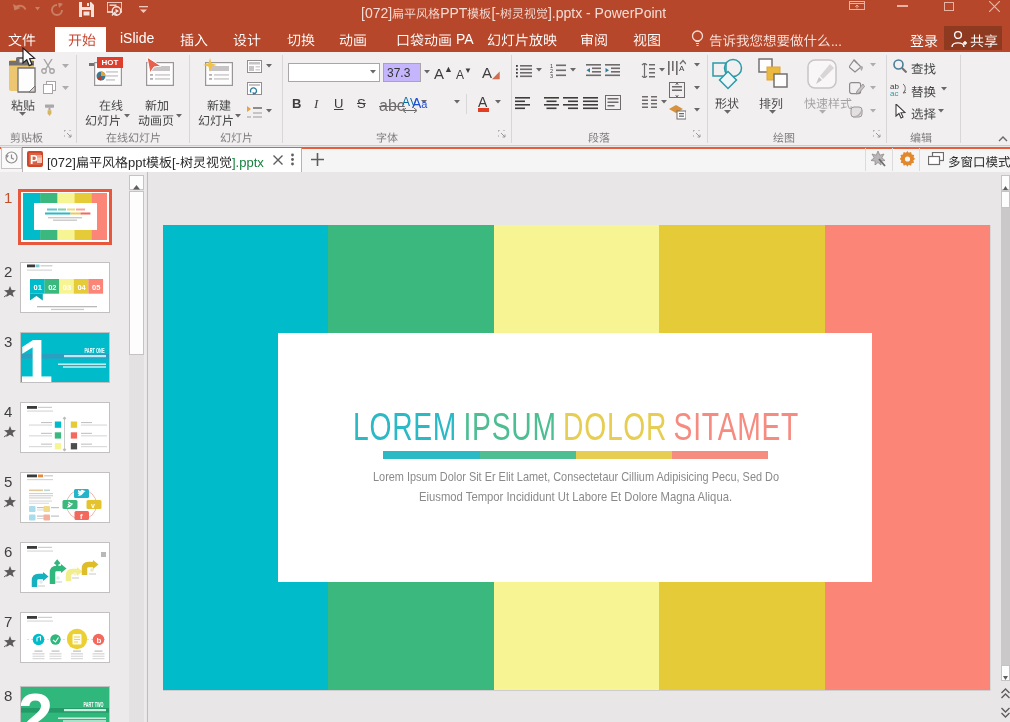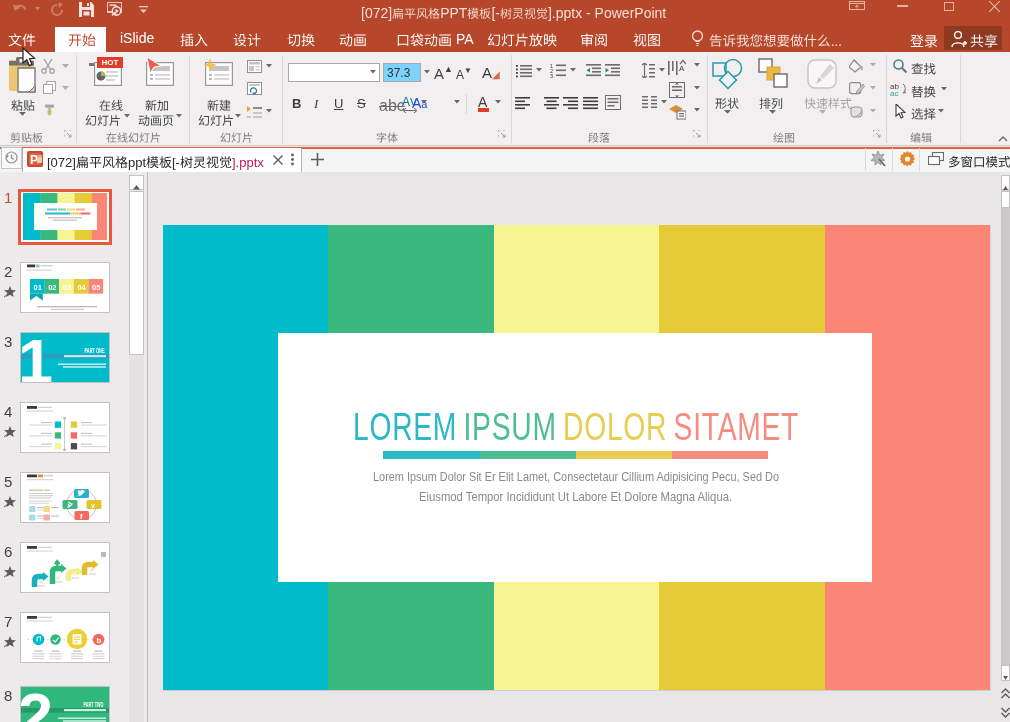--- a/index.html
+++ b/index.html
@@ -267,21 +267,21 @@
     <rect x="7" y="11" width="9" height="2" fill="#c8c4c5"></rect>
     <rect x="1" y="11" width="4" height="2" fill="#c8c4c5"></rect>
   </svg>
 <svg class="a" style="left:266px;top:109px" width="6" height="4" viewBox="0 0 6 4">
     <path d="M0 0 H6 L3 3.6 Z" fill="#6a6768"></path>
   </svg>
 <div style="position:absolute;left:288px;top:63px;width:92px;height:19px;background:#fff;border:1px solid #aaa6a7"></div>
 <svg class="a" style="left:370px;top:70px" width="6" height="4" viewBox="0 0 6 4">
     <path d="M0 0 H6 L3 3.6 Z" fill="#6a6768"></path>
   </svg>
-<div style="position:absolute;left:383px;top:63px;width:38px;height:19px;background:#7dd3fc;border:1px solid #aaa6a7">
+<div style="position:absolute;left:383px;top:63px;width:38px;height:19px;background:#c4b5fd;border:1px solid #aaa6a7">
     <div style="font-size:12px;color:#333;padding:2px 0 0 3px">37.3</div>
   </div>
 <svg class="a" style="left:424px;top:70px" width="6" height="4" viewBox="0 0 6 4">
     <path d="M0 0 H6 L3 3.6 Z" fill="#6a6768"></path>
   </svg>
 <div class="a" style="left:434px;top:64px;font-size:15px;color:#3f3c3d">A<span style="font-size:9px;vertical-align:7px">▲</span></div>
 <div class="a" style="left:456px;top:66px;font-size:12px;color:#3f3c3d">A<span style="font-size:8px;vertical-align:6px">▼</span></div>
 <div class="a" style="left:482px;top:64px;font-size:15px;color:#3f3c3d">A<span style="font-size:10px;color:#d06f4f">◢</span></div>
 <div class="a" style="left:292px;top:96px;font-size:13px;font-weight:bold;color:#3f3c3d">B</div>
 <div class="a" style="left:314px;top:96px;font-size:13px;font-style:italic;font-family:'Liberation Serif',serif;color:#3f3c3d">I</div>
@@ -520,21 +520,21 @@
 <text x="3" y="12.5" font-size="12" font-weight="bold" fill="#fff" font-family="Liberation Sans">P</text>
 <rect x="10" y="4" width="5" height="8" fill="#f6c8ba"></rect>
     <rect x="10" y="4" width="5" height="2.5" fill="#e8a28c"></rect>
   </svg>
 <div class="a" style="left:47px;top:152px;white-space:nowrap"><span style="font-size:13px;color:#2b2a2a">[072]</span><svg style="vertical-align:-3.7px" width="52" height="19" viewBox="0 -15.08 52 19">
       <path d="M5.88 -10.66 6.89 -10.87Q7.07 -10.50 7.26 -10.06Q7.45 -9.61 7.55 -9.31L6.47 -9.02Q6.39 -9.34 6.22 -9.80Q6.05 -10.27 5.88 -10.66ZM3.14 -5.32H11.15V-4.50H4.05V0.96H3.14ZM10.87 -5.32H11.80V-0.03Q11.80 0.30 11.71 0.49Q11.63 0.69 11.41 0.81Q11.18 0.91 10.82 0.93Q10.45 0.96 9.92 0.96Q9.90 0.78 9.81 0.54Q9.73 0.30 9.63 0.12Q9.99 0.13 10.29 0.13Q10.58 0.13 10.68 0.13Q10.87 0.12 10.87 -0.05ZM3.61 -2.71H11.10V-1.85H3.61ZM5.72 -4.74H6.57V0.65H5.72ZM8.27 -4.76H9.11V0.64H8.27ZM1.94 -9.59H2.91V-6.77Q2.91 -5.95 2.84 -4.96Q2.78 -3.97 2.59 -2.92Q2.41 -1.87 2.06 -0.87Q1.71 0.11 1.13 0.94Q1.07 0.84 0.92 0.69Q0.78 0.54 0.63 0.41Q0.48 0.27 0.39 0.22Q0.91 -0.54 1.23 -1.44Q1.54 -2.35 1.69 -3.28Q1.84 -4.22 1.89 -5.11Q1.94 -6.00 1.94 -6.77ZM2.43 -9.59H11.47V-6.44H2.43V-7.29H10.49V-8.75H2.43Z M14.35 -10.04H24.60V-9.07H14.35ZM13.68 -4.52H25.34V-3.54H13.68ZM15.26 -8.18 16.14 -8.45Q16.40 -7.98 16.65 -7.44Q16.90 -6.91 17.10 -6.40Q17.29 -5.88 17.38 -5.50L16.45 -5.18Q16.36 -5.58 16.17 -6.09Q15.99 -6.60 15.75 -7.15Q15.52 -7.71 15.26 -8.18ZM22.81 -8.51 23.84 -8.22Q23.61 -7.69 23.33 -7.13Q23.05 -6.57 22.77 -6.05Q22.49 -5.53 22.23 -5.14L21.39 -5.41Q21.64 -5.83 21.91 -6.37Q22.18 -6.91 22.41 -7.47Q22.65 -8.04 22.81 -8.51ZM18.97 -9.66H19.98V1.03H18.97Z M28.48 -10.29H36.39V-9.35H28.48ZM28.07 -10.29H29.06V-6.43Q29.06 -5.61 29.00 -4.64Q28.93 -3.66 28.76 -2.65Q28.58 -1.63 28.24 -0.68Q27.89 0.27 27.32 1.05Q27.25 0.95 27.09 0.83Q26.94 0.70 26.78 0.58Q26.63 0.46 26.51 0.40Q27.05 -0.33 27.36 -1.20Q27.67 -2.07 27.82 -2.98Q27.97 -3.89 28.02 -4.78Q28.07 -5.66 28.07 -6.43ZM35.88 -10.29H36.85Q36.84 -8.45 36.84 -6.88Q36.84 -5.30 36.87 -4.05Q36.91 -2.80 37.00 -1.92Q37.09 -1.04 37.26 -0.57Q37.42 -0.10 37.69 -0.10Q37.78 -0.10 37.84 -0.37Q37.90 -0.63 37.93 -1.08Q37.96 -1.53 37.98 -2.07Q38.10 -1.89 38.29 -1.70Q38.49 -1.50 38.62 -1.38Q38.58 -0.53 38.47 -0.02Q38.37 0.48 38.17 0.69Q37.97 0.90 37.61 0.90Q36.94 0.90 36.58 0.19Q36.23 -0.51 36.08 -1.92Q35.94 -3.33 35.91 -5.42Q35.89 -7.52 35.88 -10.29ZM29.66 -7.47 30.47 -7.90Q31.16 -7.11 31.89 -6.21Q32.62 -5.31 33.31 -4.40Q34.00 -3.49 34.58 -2.65Q35.16 -1.82 35.54 -1.14L34.65 -0.61Q34.28 -1.27 33.72 -2.12Q33.16 -2.97 32.48 -3.90Q31.80 -4.83 31.08 -5.75Q30.35 -6.67 29.66 -7.47ZM33.92 -8.43 34.78 -8.19Q34.40 -7.02 33.87 -5.88Q33.35 -4.75 32.72 -3.73Q32.08 -2.71 31.36 -1.87Q30.64 -1.03 29.84 -0.43Q29.76 -0.55 29.63 -0.69Q29.50 -0.83 29.36 -0.96Q29.23 -1.10 29.11 -1.18Q29.88 -1.70 30.60 -2.49Q31.31 -3.29 31.94 -4.25Q32.57 -5.22 33.07 -6.29Q33.58 -7.35 33.92 -8.43Z M46.19 -9.52H49.86V-8.66H46.19ZM45.01 -3.72H50.48V1.00H49.54V-2.88H45.91V1.05H45.01ZM45.39 -0.38H50.04V0.47H45.39ZM46.56 -10.93 47.50 -10.68Q47.15 -9.81 46.67 -9.01Q46.20 -8.20 45.63 -7.50Q45.07 -6.81 44.48 -6.29Q44.40 -6.38 44.26 -6.50Q44.12 -6.63 43.97 -6.75Q43.82 -6.87 43.71 -6.95Q44.61 -7.65 45.36 -8.71Q46.11 -9.76 46.56 -10.93ZM49.59 -9.52H49.76L49.94 -9.56L50.55 -9.26Q50.13 -8.06 49.44 -7.07Q48.76 -6.07 47.88 -5.29Q47.01 -4.51 46.01 -3.93Q45.02 -3.36 43.98 -2.98Q43.90 -3.16 43.73 -3.40Q43.57 -3.64 43.42 -3.78Q44.40 -4.08 45.35 -4.60Q46.30 -5.13 47.13 -5.84Q47.96 -6.55 48.60 -7.44Q49.23 -8.32 49.59 -9.35ZM46.11 -8.84Q46.52 -7.93 47.28 -6.99Q48.05 -6.06 49.15 -5.29Q50.26 -4.52 51.69 -4.09Q51.60 -3.99 51.48 -3.85Q51.36 -3.70 51.26 -3.55Q51.16 -3.40 51.09 -3.27Q49.65 -3.78 48.52 -4.61Q47.40 -5.44 46.62 -6.43Q45.84 -7.42 45.40 -8.38ZM39.67 -8.13H44.24V-7.21H39.67ZM41.62 -10.92H42.55V1.02H41.62ZM41.59 -7.55 42.20 -7.34Q42.05 -6.56 41.80 -5.72Q41.55 -4.89 41.24 -4.08Q40.94 -3.28 40.58 -2.59Q40.23 -1.90 39.87 -1.41Q39.79 -1.60 39.64 -1.85Q39.49 -2.10 39.36 -2.27Q39.71 -2.71 40.04 -3.32Q40.37 -3.93 40.67 -4.65Q40.97 -5.36 41.21 -6.10Q41.44 -6.85 41.59 -7.55ZM42.49 -6.69Q42.60 -6.57 42.85 -6.28Q43.09 -6.00 43.37 -5.66Q43.64 -5.33 43.87 -5.04Q44.11 -4.75 44.20 -4.63L43.62 -3.88Q43.50 -4.09 43.29 -4.42Q43.08 -4.75 42.83 -5.10Q42.58 -5.46 42.36 -5.77Q42.14 -6.08 42.00 -6.25Z" fill="#2b2a2a"></path>
     </svg><span style="font-size:13px;color:#2b2a2a">ppt</span><svg style="vertical-align:-3.7px" width="26" height="19" viewBox="0 -15.08 26 19">
       <path d="M4.68 -9.84H12.28V-9.01H4.68ZM4.41 -2.67H12.26V-1.84H4.41ZM6.59 -10.91H7.51V-8.03H6.59ZM9.51 -10.91H10.45V-8.03H9.51ZM6.13 -5.42V-4.48H10.66V-5.42ZM6.13 -7.05V-6.12H10.66V-7.05ZM5.22 -7.78H11.60V-3.75H5.22ZM7.88 -3.87H8.84Q8.74 -2.92 8.51 -2.14Q8.28 -1.36 7.82 -0.75Q7.36 -0.14 6.58 0.30Q5.79 0.74 4.56 1.04Q4.50 0.87 4.35 0.63Q4.19 0.40 4.05 0.26Q5.18 0.02 5.89 -0.35Q6.60 -0.72 7.00 -1.23Q7.41 -1.75 7.60 -2.41Q7.80 -3.07 7.88 -3.87ZM9.06 -2.39Q9.47 -1.39 10.37 -0.71Q11.27 -0.04 12.56 0.22Q12.46 0.32 12.34 0.46Q12.22 0.60 12.12 0.75Q12.02 0.90 11.95 1.03Q10.57 0.66 9.63 -0.16Q8.69 -0.98 8.23 -2.22ZM0.65 -8.41H4.55V-7.50H0.65ZM2.27 -10.92H3.20V1.02H2.27ZM2.33 -7.82 2.94 -7.62Q2.80 -6.84 2.59 -5.99Q2.38 -5.14 2.11 -4.33Q1.85 -3.52 1.55 -2.81Q1.25 -2.11 0.93 -1.61Q0.88 -1.75 0.79 -1.92Q0.70 -2.10 0.60 -2.26Q0.50 -2.43 0.41 -2.55Q0.71 -2.99 1.01 -3.60Q1.30 -4.22 1.56 -4.94Q1.81 -5.65 2.01 -6.40Q2.21 -7.14 2.33 -7.82ZM3.16 -7.03Q3.27 -6.88 3.49 -6.52Q3.72 -6.16 3.98 -5.73Q4.23 -5.31 4.45 -4.95Q4.67 -4.58 4.75 -4.42L4.14 -3.71Q4.03 -3.97 3.84 -4.38Q3.65 -4.79 3.43 -5.23Q3.20 -5.68 3.00 -6.06Q2.79 -6.44 2.67 -6.65Z M13.74 -8.41H18.03V-7.50H13.74ZM15.56 -10.92H16.47V1.02H15.56ZM15.56 -7.82 16.07 -7.60Q15.92 -6.81 15.69 -5.96Q15.46 -5.12 15.17 -4.31Q14.89 -3.50 14.57 -2.80Q14.24 -2.10 13.91 -1.62Q13.87 -1.75 13.78 -1.92Q13.70 -2.10 13.60 -2.27Q13.50 -2.44 13.41 -2.55Q13.75 -2.97 14.07 -3.58Q14.39 -4.19 14.67 -4.91Q14.96 -5.63 15.19 -6.38Q15.42 -7.12 15.56 -7.82ZM16.41 -7.15Q16.52 -7.02 16.75 -6.69Q16.97 -6.36 17.23 -5.97Q17.48 -5.57 17.70 -5.24Q17.92 -4.91 18.00 -4.75L17.41 -4.01Q17.31 -4.25 17.12 -4.64Q16.94 -5.03 16.72 -5.44Q16.51 -5.86 16.31 -6.21Q16.11 -6.57 15.98 -6.78ZM18.56 -9.69H19.51V-6.51Q19.51 -5.69 19.45 -4.71Q19.38 -3.73 19.21 -2.70Q19.03 -1.68 18.68 -0.70Q18.34 0.26 17.77 1.07Q17.69 0.98 17.54 0.87Q17.39 0.76 17.24 0.66Q17.09 0.56 16.98 0.52Q17.52 -0.25 17.84 -1.15Q18.16 -2.05 18.31 -2.99Q18.47 -3.94 18.51 -4.85Q18.56 -5.75 18.56 -6.52ZM19.01 -7.07H24.23V-6.18H19.01ZM23.89 -7.07H24.06L24.23 -7.11L24.84 -6.92Q24.47 -4.80 23.69 -3.25Q22.90 -1.69 21.79 -0.64Q20.67 0.41 19.31 1.04Q19.25 0.91 19.15 0.77Q19.04 0.62 18.93 0.48Q18.82 0.33 18.72 0.24Q19.97 -0.27 21.02 -1.24Q22.07 -2.21 22.82 -3.63Q23.56 -5.05 23.89 -6.88ZM20.69 -6.51Q21.05 -4.96 21.70 -3.61Q22.34 -2.26 23.30 -1.27Q24.27 -0.28 25.56 0.23Q25.45 0.32 25.33 0.47Q25.20 0.61 25.09 0.77Q24.97 0.92 24.90 1.06Q23.55 0.45 22.57 -0.62Q21.59 -1.71 20.93 -3.16Q20.27 -4.62 19.86 -6.34ZM24.42 -10.67 25.08 -9.89Q24.50 -9.66 23.75 -9.48Q23.00 -9.31 22.16 -9.18Q21.32 -9.06 20.47 -8.98Q19.62 -8.90 18.83 -8.86Q18.80 -9.04 18.73 -9.28Q18.65 -9.52 18.56 -9.69Q19.33 -9.74 20.15 -9.82Q20.97 -9.90 21.76 -10.02Q22.56 -10.14 23.24 -10.30Q23.93 -10.46 24.42 -10.67Z" fill="#2b2a2a"></path>
     </svg><span style="font-size:13px;color:#2b2a2a">[-</span><svg style="vertical-align:-3.7px" width="52" height="19" viewBox="0 -15.08 52 19">
       <path d="M4.64 -9.33H7.21V-8.47H4.64ZM6.94 -9.33H7.09L7.25 -9.36L7.80 -9.20Q7.61 -7.00 7.20 -5.16Q6.78 -3.31 6.15 -1.90Q5.52 -0.49 4.71 0.41Q4.60 0.25 4.40 0.05Q4.21 -0.15 4.05 -0.26Q4.60 -0.84 5.07 -1.74Q5.54 -2.65 5.92 -3.81Q6.30 -4.96 6.56 -6.31Q6.82 -7.65 6.94 -9.11ZM4.42 -6.80 5.05 -7.29Q5.48 -6.63 5.93 -5.90Q6.38 -5.17 6.81 -4.44Q7.23 -3.71 7.58 -3.05Q7.93 -2.39 8.15 -1.89L7.44 -1.29Q7.22 -1.81 6.88 -2.49Q6.54 -3.16 6.13 -3.91Q5.72 -4.66 5.27 -5.40Q4.83 -6.15 4.42 -6.80ZM7.98 -8.05H12.46V-7.17H7.98ZM10.53 -10.87H11.43V-0.22Q11.43 0.20 11.32 0.43Q11.20 0.65 10.93 0.77Q10.66 0.89 10.20 0.93Q9.74 0.96 8.98 0.96Q8.95 0.77 8.87 0.50Q8.79 0.23 8.68 0.03Q9.23 0.04 9.67 0.05Q10.11 0.06 10.25 0.04Q10.41 0.03 10.47 -0.01Q10.53 -0.07 10.53 -0.22ZM8.24 -5.62 8.95 -5.92Q9.24 -5.50 9.51 -5.00Q9.77 -4.50 9.99 -4.03Q10.21 -3.55 10.34 -3.18L9.58 -2.83Q9.46 -3.21 9.24 -3.69Q9.03 -4.18 8.77 -4.69Q8.51 -5.19 8.24 -5.62ZM0.68 -8.16H4.16V-7.26H0.68ZM2.12 -10.92H2.99V1.02H2.12ZM2.13 -7.60 2.76 -7.42Q2.64 -6.66 2.46 -5.81Q2.27 -4.97 2.03 -4.15Q1.78 -3.34 1.50 -2.62Q1.22 -1.91 0.91 -1.40Q0.83 -1.60 0.68 -1.84Q0.53 -2.07 0.41 -2.23Q0.69 -2.69 0.96 -3.32Q1.22 -3.95 1.45 -4.68Q1.68 -5.40 1.85 -6.16Q2.03 -6.91 2.13 -7.60ZM2.95 -6.83Q3.05 -6.68 3.26 -6.30Q3.47 -5.93 3.73 -5.49Q3.98 -5.06 4.18 -4.68Q4.39 -4.31 4.47 -4.15L3.93 -3.37Q3.84 -3.63 3.65 -4.05Q3.46 -4.47 3.24 -4.93Q3.02 -5.38 2.82 -5.77Q2.63 -6.16 2.51 -6.37Z M19.06 -5.36H20.09Q19.99 -4.34 19.79 -3.47Q19.59 -2.61 19.21 -1.89Q18.83 -1.17 18.17 -0.59Q17.52 -0.01 16.50 0.40Q15.49 0.83 14.03 1.12Q13.97 0.93 13.82 0.68Q13.68 0.43 13.52 0.28Q14.91 0.03 15.85 -0.33Q16.79 -0.69 17.38 -1.20Q17.98 -1.70 18.31 -2.33Q18.65 -2.95 18.81 -3.71Q18.98 -4.47 19.06 -5.36ZM15.71 -4.64 16.55 -4.31Q16.33 -3.69 15.99 -3.00Q15.66 -2.32 15.19 -1.85L14.37 -2.34Q14.81 -2.77 15.16 -3.41Q15.50 -4.05 15.71 -4.64ZM23.32 -4.66 24.17 -4.18Q23.84 -3.57 23.47 -2.92Q23.09 -2.28 22.76 -1.82L22.04 -2.26Q22.26 -2.58 22.50 -2.99Q22.73 -3.41 22.95 -3.85Q23.17 -4.29 23.32 -4.66ZM19.73 -3.73Q20.14 -2.63 20.91 -1.83Q21.69 -1.03 22.84 -0.55Q23.99 -0.07 25.54 0.10Q25.45 0.20 25.34 0.36Q25.22 0.52 25.13 0.68Q25.03 0.85 24.97 0.99Q23.75 0.80 22.79 0.43Q21.82 0.06 21.08 -0.50Q20.33 -1.06 19.80 -1.83Q19.26 -2.59 18.92 -3.58ZM15.35 -8.38H23.46V-7.65H15.35ZM14.77 -10.38H23.91V-5.64H14.77V-6.53H22.96V-9.50H14.77Z M31.85 -10.28H37.79V-3.37H36.81V-9.42H32.79V-3.37H31.85ZM34.71 -3.58H35.62V-0.36Q35.62 -0.09 35.72 0.00Q35.82 0.09 36.09 0.09H37.15Q37.38 0.09 37.49 -0.06Q37.61 -0.23 37.65 -0.70Q37.70 -1.18 37.73 -2.11Q37.91 -1.96 38.13 -1.86Q38.35 -1.77 38.53 -1.72Q38.48 -0.70 38.36 -0.14Q38.25 0.41 37.98 0.62Q37.71 0.84 37.14 0.84H35.96Q35.29 0.84 35.00 0.62Q34.71 0.39 34.71 -0.26ZM34.28 -8.44H35.21V-5.88Q35.21 -5.03 35.06 -4.10Q34.92 -3.17 34.50 -2.24Q34.08 -1.32 33.29 -0.47Q32.50 0.37 31.22 1.04Q31.17 0.94 31.06 0.80Q30.95 0.67 30.82 0.53Q30.70 0.39 30.60 0.32Q31.83 -0.31 32.57 -1.07Q33.30 -1.84 33.67 -2.66Q34.04 -3.48 34.16 -4.31Q34.28 -5.14 34.28 -5.90ZM26.82 -8.68H30.53V-7.78H26.82ZM28.46 -4.85 29.39 -5.96V1.03H28.46ZM29.40 -5.73Q29.53 -5.60 29.80 -5.31Q30.06 -5.02 30.36 -4.68Q30.66 -4.33 30.92 -4.04Q31.18 -3.75 31.28 -3.62L30.66 -2.84Q30.52 -3.06 30.28 -3.39Q30.04 -3.72 29.77 -4.08Q29.49 -4.44 29.25 -4.75Q29.00 -5.06 28.84 -5.25ZM30.25 -8.68H30.45L30.64 -8.72L31.16 -8.36Q30.74 -7.21 30.06 -6.13Q29.39 -5.04 28.58 -4.15Q27.77 -3.25 26.95 -2.64Q26.92 -2.78 26.84 -2.97Q26.76 -3.16 26.67 -3.33Q26.58 -3.50 26.51 -3.60Q27.27 -4.12 28.00 -4.90Q28.73 -5.68 29.33 -6.61Q29.92 -7.53 30.25 -8.48ZM28.00 -10.45 28.74 -10.89Q29.12 -10.52 29.47 -10.06Q29.82 -9.61 29.99 -9.26L29.20 -8.75Q29.03 -9.11 28.69 -9.59Q28.35 -10.07 28.00 -10.45Z M40.08 -8.59H50.98V-5.98H49.96V-7.72H41.06V-5.98H40.08ZM49.06 -10.80 50.07 -10.45Q49.66 -9.83 49.17 -9.19Q48.68 -8.55 48.27 -8.09L47.49 -8.42Q47.76 -8.74 48.06 -9.16Q48.35 -9.58 48.61 -10.01Q48.88 -10.44 49.06 -10.80ZM41.02 -10.23 41.84 -10.63Q42.23 -10.25 42.62 -9.76Q43.00 -9.27 43.20 -8.91L42.32 -8.47Q42.15 -8.84 41.78 -9.34Q41.41 -9.84 41.02 -10.23ZM44.34 -10.58 45.17 -10.88Q45.50 -10.45 45.82 -9.91Q46.14 -9.37 46.27 -8.97L45.39 -8.62Q45.26 -9.02 44.96 -9.57Q44.66 -10.12 44.34 -10.58ZM46.06 -2.58H47.03V-0.44Q47.03 -0.20 47.16 -0.13Q47.29 -0.06 47.74 -0.06Q47.84 -0.06 48.11 -0.06Q48.39 -0.06 48.72 -0.06Q49.06 -0.06 49.35 -0.06Q49.65 -0.06 49.79 -0.06Q50.04 -0.06 50.17 -0.15Q50.29 -0.23 50.35 -0.53Q50.40 -0.82 50.42 -1.40Q50.53 -1.33 50.68 -1.26Q50.83 -1.19 51.00 -1.13Q51.16 -1.08 51.29 -1.05Q51.24 -0.31 51.10 0.08Q50.96 0.48 50.68 0.63Q50.40 0.79 49.88 0.79Q49.80 0.79 49.57 0.79Q49.35 0.79 49.05 0.79Q48.76 0.79 48.46 0.79Q48.17 0.79 47.94 0.79Q47.72 0.79 47.64 0.79Q47.01 0.79 46.67 0.68Q46.32 0.57 46.19 0.30Q46.06 0.04 46.06 -0.44ZM44.93 -5.06H45.94V-3.66Q45.94 -3.20 45.84 -2.71Q45.74 -2.22 45.44 -1.72Q45.14 -1.21 44.55 -0.71Q43.96 -0.22 42.99 0.23Q42.03 0.69 40.58 1.09Q40.52 0.98 40.42 0.84Q40.31 0.70 40.18 0.55Q40.06 0.41 39.94 0.32Q41.34 -0.02 42.26 -0.41Q43.18 -0.81 43.71 -1.23Q44.25 -1.65 44.52 -2.07Q44.78 -2.50 44.86 -2.91Q44.93 -3.32 44.93 -3.68ZM41.69 -6.51H49.31V-1.79H48.29V-5.63H42.68V-1.82H41.69Z" fill="#2b2a2a"></path>
-    </svg><span style="font-size:13px;color:#be185d">].pptx</span></div>
+    </svg><span style="font-size:13px;color:#15803d">].pptx</span></div>
 <svg class="a" style="left:273px;top:155px" width="10" height="10" viewBox="0 0 10 10">
     <path d="M0.5 0.5 L9.5 9.5 M9.5 0.5 L0.5 9.5" stroke="#5f5c5d" stroke-width="1.4"></path>
   </svg>
 <svg class="a" style="left:291px;top:153px" width="3" height="13" viewBox="0 0 3 13">
     <circle cx="1.5" cy="2" r="1.4" fill="#5f5c5d"></circle>
     <circle cx="1.5" cy="6.5" r="1.4" fill="#5f5c5d"></circle>
     <circle cx="1.5" cy="11" r="1.4" fill="#5f5c5d"></circle>
   </svg>
 <svg class="a" style="left:311px;top:153px" width="13" height="13" viewBox="0 0 13 13">
     <path d="M6.5 0 V13 M0 6.5 H13" stroke="#5f5c5d" stroke-width="1.6"></path>

